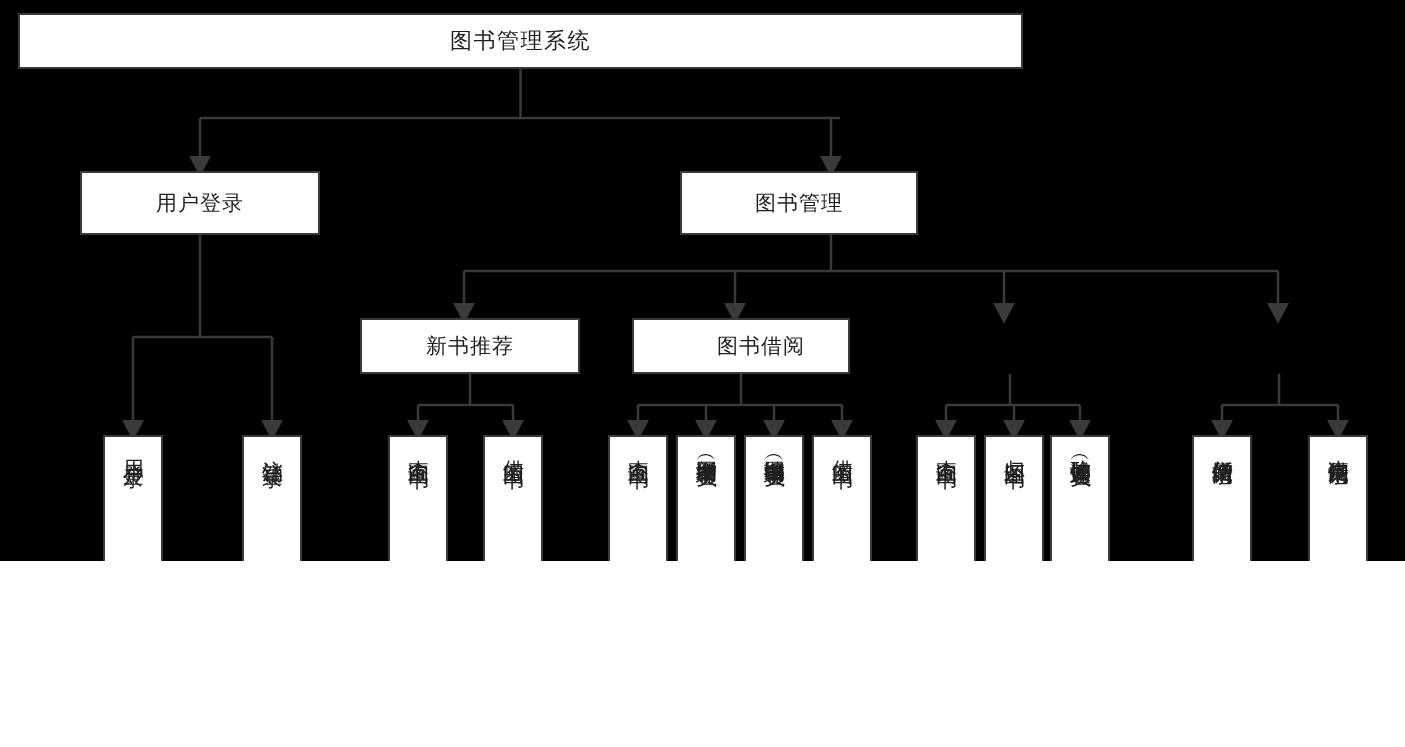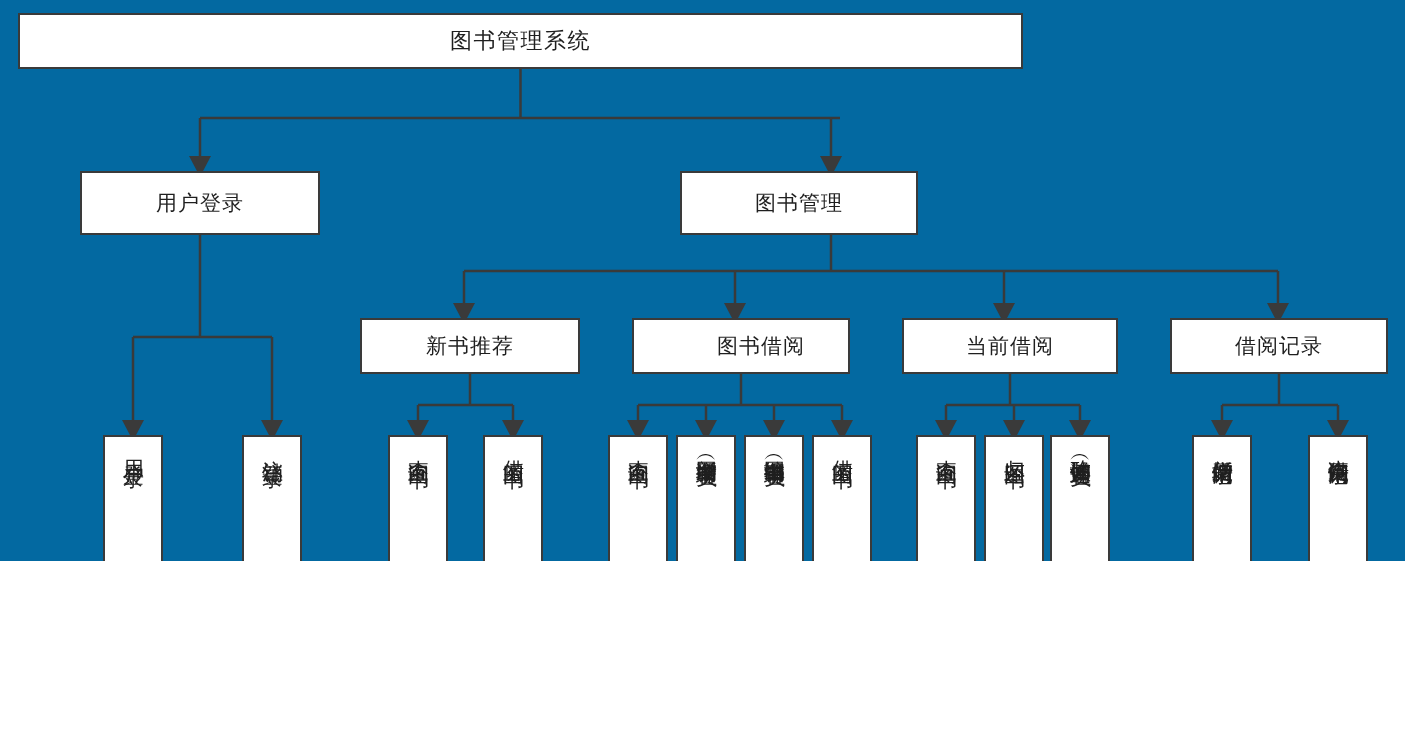--- a/index.html
+++ b/index.html
@@ -9,21 +9,21 @@
     background: #ffffff;
   }
   body {
     font-family: "DejaVu Sans", "Liberation Sans", sans-serif;
     color: #1a1a1a;
   }
   #canvas {
     position: relative;
     width: 1405px;
     height: 561px;
-    background: #0369a1;
+    background: #000000;
     overflow: hidden;
   }
   svg.wires {
     position: absolute;
     left: 0;
     top: 0;
     width: 1405px;
     height: 747px;
     pointer-events: none;
   }
@@ -137,26 +137,20 @@
   <div class="node horiz" style="left: 680px; top: 171px; width: 238px; height: 64px;">
     <span>图书管理</span>
   </div>
 
   <div class="node horiz" style="left: 360px; top: 318px; width: 220px; height: 56px;">
     <span>新书推荐</span>
   </div>
   <div class="node horiz" style="left: 632px; top: 318px; width: 218px; height: 56px; padding-left: 40px;">
     <span>图书借阅</span>
   </div>
-  <div class="node horiz" style="left: 902px; top: 318px; width: 216px; height: 56px;">
-    <span>当前借阅</span>
-  </div>
-  <div class="node horiz" style="left: 1170px; top: 318px; width: 218px; height: 56px;">
-    <span>借阅记录</span>
-  </div>
 
   <div class="node leaf" style="left: 103px; top: 435px; width: 60px; height: 298px;">
     <span class="vtext">用户登录</span>
   </div>
   <div class="node leaf" style="left: 242px; top: 435px; width: 60px; height: 298px;">
     <span class="vtext">注销登录</span>
   </div>
   <div class="node leaf" style="left: 388px; top: 435px; width: 60px; height: 298px;">
     <span class="vtext">查询图书</span>
   </div>

